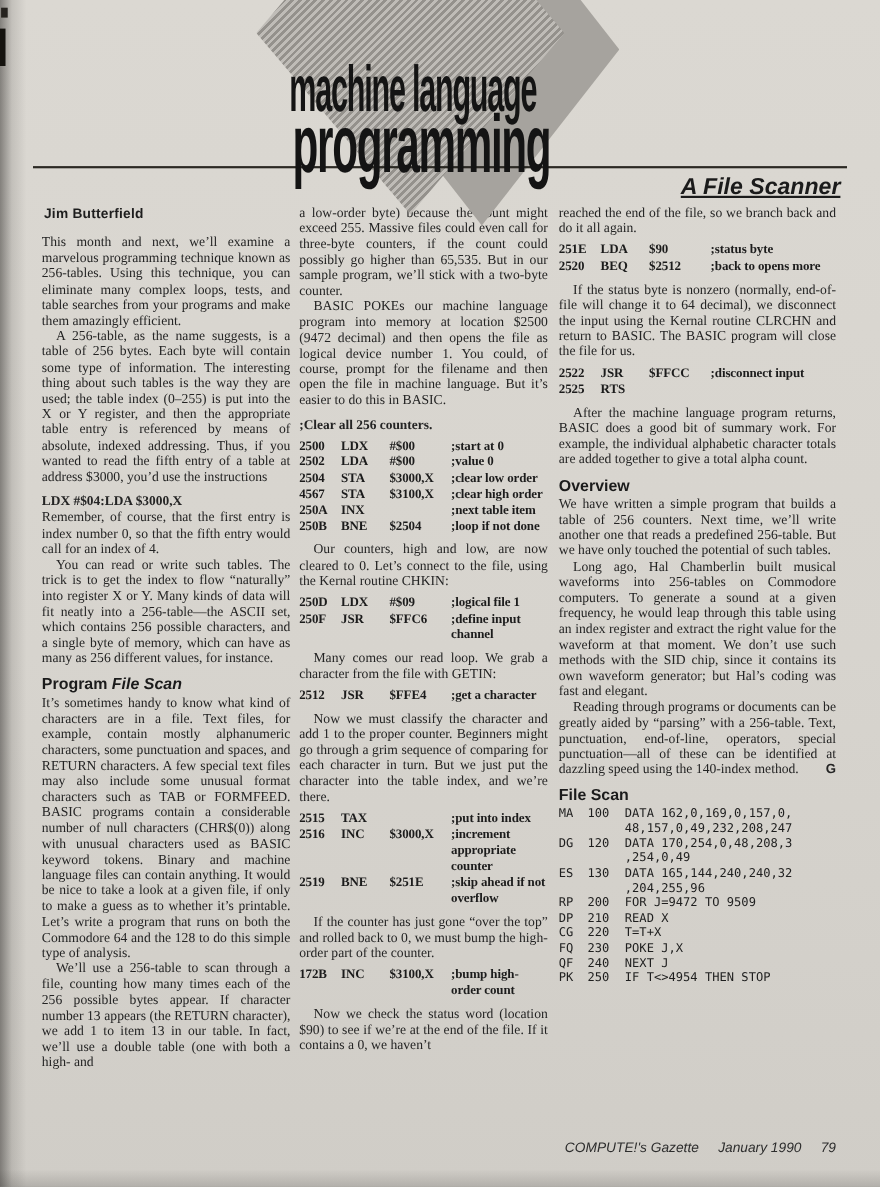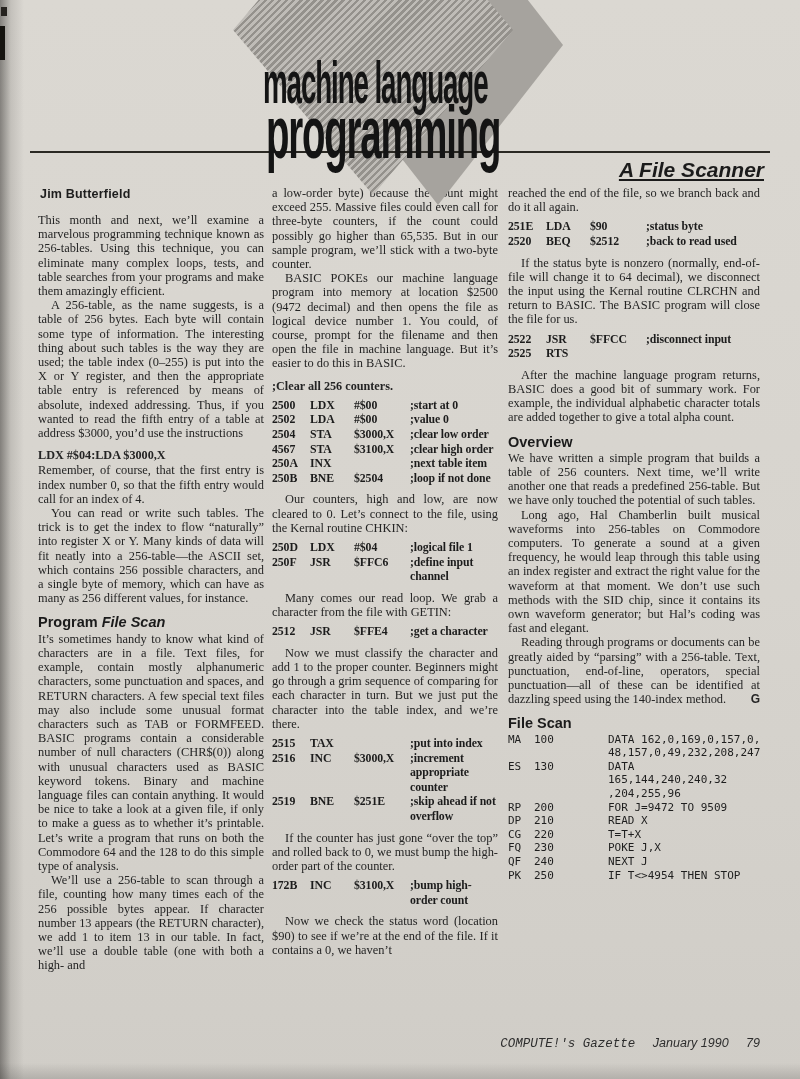--- a/index.html
+++ b/index.html
@@ -44,25 +44,25 @@
   .crow .a{width:38px;flex:none;}
   .crow .o{width:44px;flex:none;}
   .crow .g{width:56px;flex:none;}
   .crow .c{flex:1;}
   .endmark{float:right;font-family:"Liberation Sans",sans-serif;font-weight:bold;font-size:12px;}
   .listing{font-family:"DejaVu Sans Mono",monospace;font-size:11px;line-height:13.6px;
            text-align:left;color:#1e1e1e;margin-top:2px;}
   .lrow{display:flex;}
   .lrow .p{width:26px;flex:none;}
   .lrow .n{width:34px;flex:none;}
-  .lrow .b{flex:1;margin-left:40px;}
+  .lrow .b{flex:1;}
   .footer{position:absolute;right:40px;top:1036px;font-family:"Liberation Sans",sans-serif;
           font-style:italic;font-size:12.5px;color:#2d2d2d;}
   .footer span{margin-left:14px;}
-  .footer span:first-child{margin-left:4px;font-family:Liberation Mono, monospace;}
+  .footer span:first-child{margin-left:4px;}
 </style>
 </head>
 <body>
 
 <div class="page">
   <div class="diamond d-solid"></div>
   <div class="diamond d-hatch"></div>
   <div class="rule"></div>
   <div class="title t1">machine language</div>
   <div class="title t2">programming</div>
@@ -119,21 +119,21 @@
           <span class="o">BNE</span>
           <span class="g">$2504</span>
           <span class="c">;loop if not done</span>
         </div>
       </div>
       <p class="para ind"><span>Our counters, high and low, are now cleared to 0. Let’s connect to the file, using the Kernal routine CHKIN:</span></p>
       <div class="codeblock">
         <div class="crow">
           <span class="a">250D</span>
           <span class="o">LDX</span>
-          <span class="g">#$04</span>
+          <span class="g">#$09</span>
           <span class="c">;logical file 1</span>
         </div>
         <div class="crow">
           <span class="a">250F</span>
           <span class="o">JSR</span>
           <span class="g">$FFC6</span>
           <span class="c">;define input channel</span>
         </div>
       </div>
       <p class="para ind"><span>Many comes our read loop. We grab a character from the file with GETIN:</span></p>
@@ -183,21 +183,21 @@
         <div class="crow">
           <span class="a">251E</span>
           <span class="o">LDA</span>
           <span class="g">$90</span>
           <span class="c">;status byte</span>
         </div>
         <div class="crow">
           <span class="a">2520</span>
           <span class="o">BEQ</span>
           <span class="g">$2512</span>
-          <span class="c">;back to read used</span>
+          <span class="c">;back to opens more</span>
         </div>
       </div>
       <p class="para ind"><span>If the status byte is nonzero (normally, end-of-file will change it to 64 decimal), we disconnect the input using the Kernal routine CLRCHN and return to BASIC. The BASIC program will close the file for us.</span></p>
       <div class="codeblock">
         <div class="crow">
           <span class="a">2522</span>
           <span class="o">JSR</span>
           <span class="g">$FFCC</span>
           <span class="c">;disconnect input</span>
         </div>
@@ -217,20 +217,28 @@
       <div class="listing">
         <div class="lrow">
           <span class="p">MA</span>
           <span class="n">100</span>
           <span class="b">
             <div>DATA 162,0,169,0,157,0,</div>
             <div>48,157,0,49,232,208,247</div>
           </span>
         </div>
         <div class="lrow">
+          <span class="p">DG</span>
+          <span class="n">120</span>
+          <span class="b">
+            <div>DATA 170,254,0,48,208,3</div>
+            <div>,254,0,49</div>
+          </span>
+        </div>
+        <div class="lrow">
           <span class="p">ES</span>
           <span class="n">130</span>
           <span class="b">
             <div>DATA 165,144,240,240,32</div>
             <div>,204,255,96</div>
           </span>
         </div>
         <div class="lrow">
           <span class="p">RP</span>
           <span class="n">200</span>

